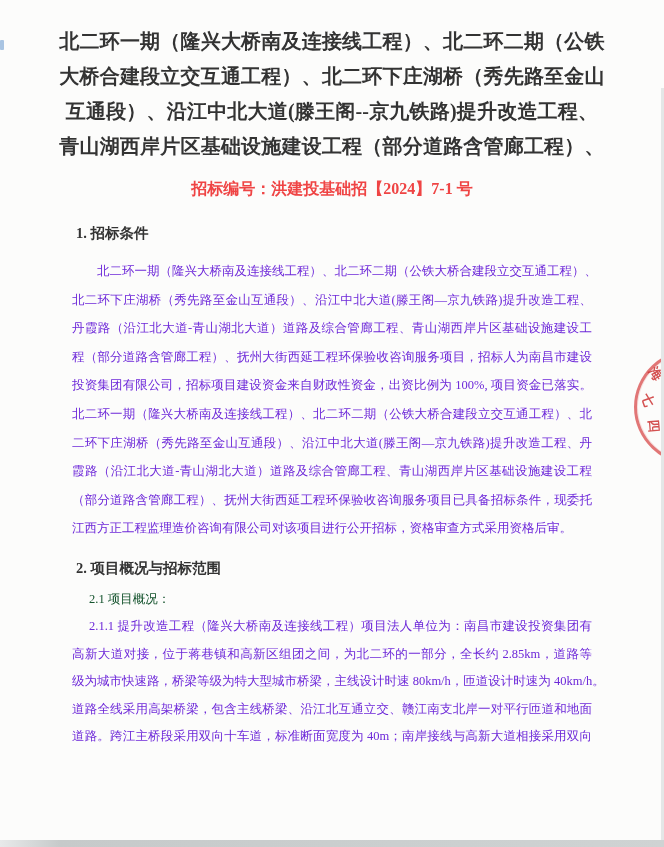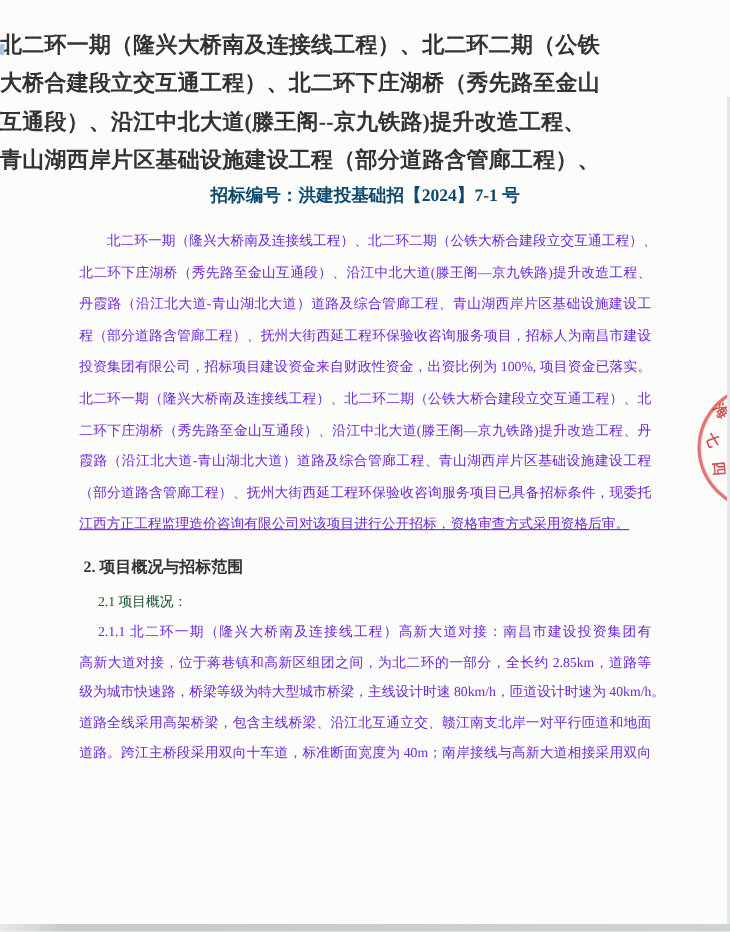--- a/index.html
+++ b/index.html
@@ -5,44 +5,44 @@
   html,body{margin:0;padding:0;}
   body{
     width:664px;height:847px;position:relative;overflow:hidden;
     background:#f2f2f2;
     font-family:"Liberation Serif","DejaVu Serif",serif;
   }
   .doc{
     position:absolute;inset:0;background:#fcfcfb;color:#3d3d3d;
   }
   
-  .title-block{padding-top:24px;text-align:left;}
+  .title-block{padding-top:24px;text-align:center;}
   .title-line{
     font-size:20px;font-weight:bold;line-height:35px;color:#333;
     letter-spacing:0.2px;white-space:nowrap;
   }
   .tender-no{
-    margin-top:3px;font-size:16px;font-weight:bold;line-height:24px;
-    text-align:center;color:#0c4a6e;white-space:nowrap;
+    margin-top:13px;font-size:16px;font-weight:bold;line-height:24px;
+    text-align:center;color:#ef4444;white-space:nowrap;
   }
   
   .sec-heading{
     margin:22px 0 0 76px;font-size:14.5px;font-weight:bold;
     line-height:20px;color:#333;white-space:nowrap;
   }
   .sec-heading.h2{margin-top:15px;}
   
   .para{margin:14px 72px 0 72px;}
   .line{
     font-size:12.5px;line-height:28.6px;color:#6d28d9;
     white-space:nowrap;
     text-align:justify;text-align-last:justify;
   }
   .p1 div.line:first-of-type{text-indent:25px;}
-  .p1 div.line:last-child{text-align-last:auto;text-decoration:underline;}
+  .p1 div.line:last-child{text-align-last:auto;}
   .sub-heading{
     margin:12px 72px 0 72px;padding-left:17px;
     font-size:12.5px;line-height:18px;color:#14532d;white-space:nowrap;
   }
   .p2{margin-top:5px;}
   .p2 .line{line-height:27.6px;}
   .p2 div.line:first-of-type{text-indent:17px;}
   
   .stamp{
     position:absolute;top:348px;right:-94px;width:118px;height:112px;
@@ -78,20 +78,21 @@
   <div class="title-block">
 
   <div class="title-line">北二环一期（隆兴大桥南及连接线工程）、北二环二期（公铁</div>
       <div class="title-line">大桥合建段立交互通工程）、北二环下庄湖桥（秀先路至金山</div>
       <div class="title-line">互通段）、沿江中北大道(滕王阁--京九铁路)提升改造工程、</div>
       <div class="title-line">青山湖西岸片区基础设施建设工程（部分道路含管廊工程）、</div>
     </div>
 
   <div class="tender-no">招标编号：洪建投基础招【2024】7-1 号</div>
 
+  <div class="sec-heading">1. 招标条件</div>
 
   <div class="para p1">
 
   <div class="line">北二环一期（隆兴大桥南及连接线工程）、北二环二期（公铁大桥合建段立交互通工程）、</div>
       <div class="line">北二环下庄湖桥（秀先路至金山互通段）、沿江中北大道(滕王阁—京九铁路)提升改造工程、</div>
       <div class="line">丹霞路（沿江北大道-青山湖北大道）道路及综合管廊工程、青山湖西岸片区基础设施建设工</div>
       <div class="line">程（部分道路含管廊工程）、抚州大街西延工程环保验收咨询服务项目，招标人为南昌市建设</div>
       <div class="line">投资集团有限公司，招标项目建设资金来自财政性资金，出资比例为 100%, 项目资金已落实。</div>
       <div class="line">北二环一期（隆兴大桥南及连接线工程）、北二环二期（公铁大桥合建段立交互通工程）、北</div>
       <div class="line">二环下庄湖桥（秀先路至金山互通段）、沿江中北大道(滕王阁—京九铁路)提升改造工程、丹</div>
@@ -99,21 +100,21 @@
       <div class="line">（部分道路含管廊工程）、抚州大街西延工程环保验收咨询服务项目已具备招标条件，现委托</div>
       <div class="line">江西方正工程监理造价咨询有限公司对该项目进行公开招标，资格审查方式采用资格后审。</div>
     </div>
 
   <div class="sec-heading h2">2. 项目概况与招标范围</div>
 
   <div class="sub-heading">2.1 项目概况：</div>
 
   <div class="para p2">
 
-  <div class="line">2.1.1 北二环一期（隆兴大桥南及连接线工程）高新大道对接：南昌市建设投资集团有</div>
+  <div class="line">2.1.1 提升改造工程（隆兴大桥南及连接线工程）项目法人单位为：南昌市建设投资集团有</div>
       <div class="line">高新大道对接，位于蒋巷镇和高新区组团之间，为北二环的一部分，全长约 2.85km，道路等</div>
       <div class="line">级为城市快速路，桥梁等级为特大型城市桥梁，主线设计时速 80km/h，匝道设计时速为 40km/h。</div>
       <div class="line">道路全线采用高架桥梁，包含主线桥梁、沿江北互通立交、赣江南支北岸一对平行匝道和地面</div>
       <div class="line">道路。跨江主桥段采用双向十车道，标准断面宽度为 40m；南岸接线与高新大道相接采用双向</div>
     </div>
 
   <div class="stamp">
 
   <span>海</span>
       <span>七</span>

